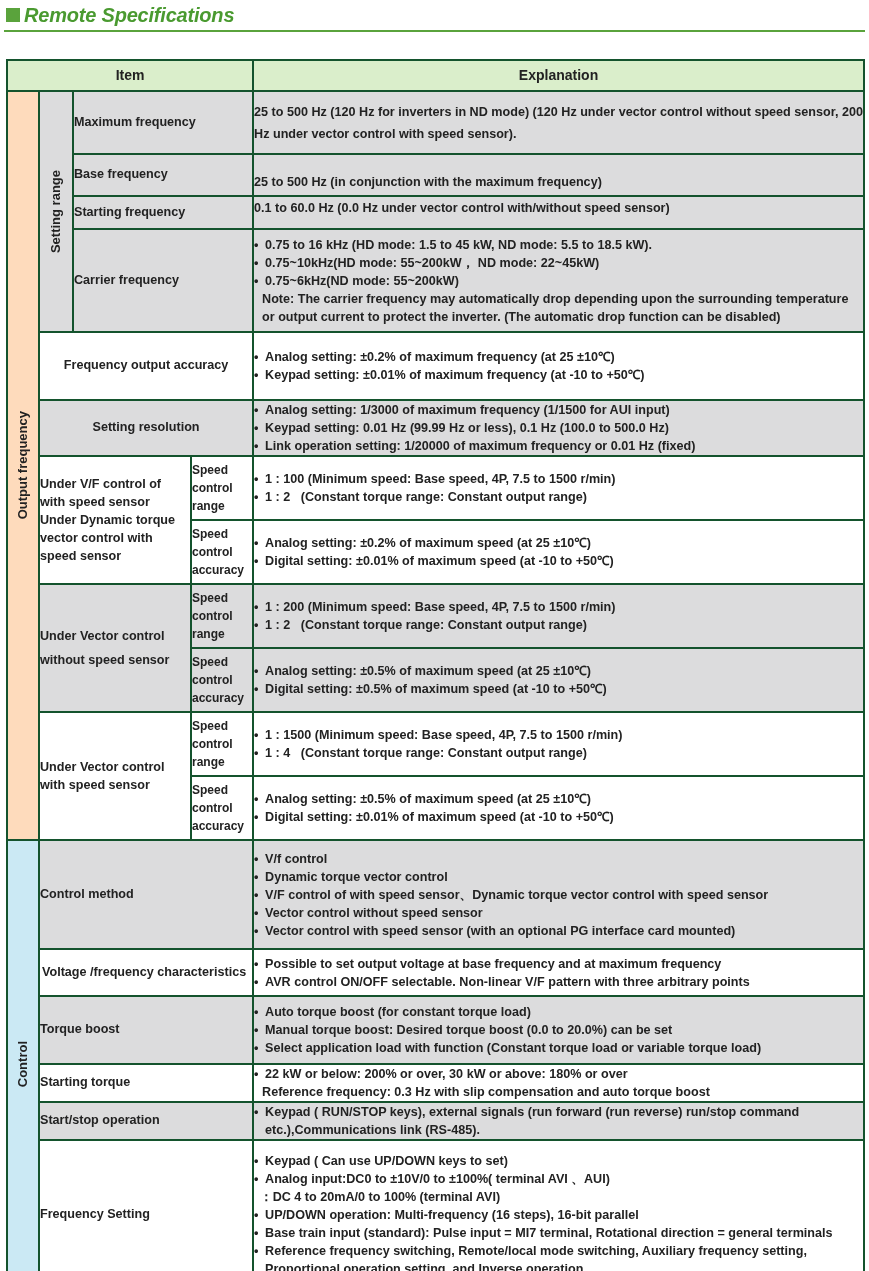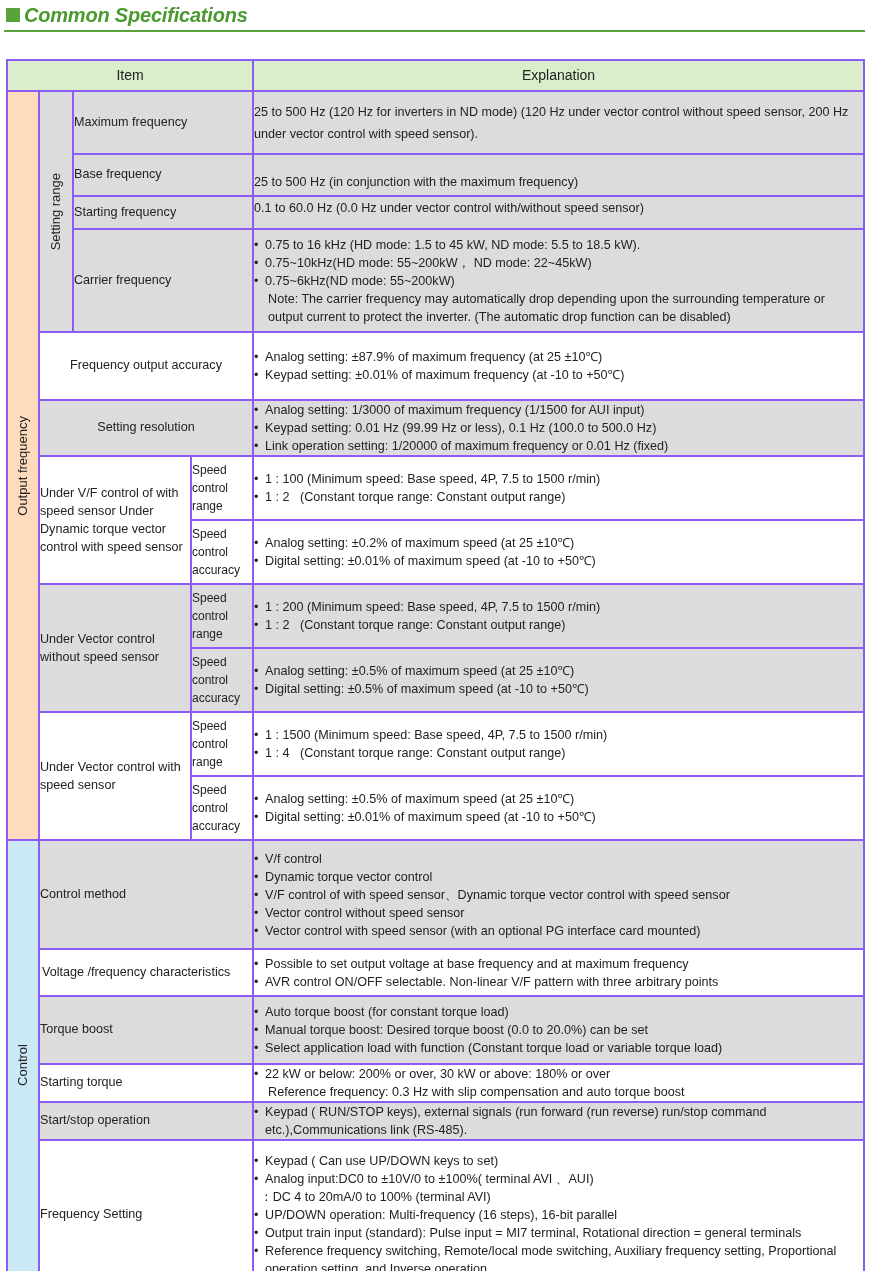--- a/index.html
+++ b/index.html
@@ -5,43 +5,43 @@
   html, body { margin:0; padding:0; background:#ffffff; }
   body { width:869px; height:1271px; position:relative; overflow:hidden;
          font-family:"Liberation Sans", sans-serif; color:#222; }
   .title { position:absolute; left:6px; top:3px; height:24px; display:flex; align-items:center; }
   .title .sq { width:14px; height:14px; background:#5aa33c; margin-right:4px; }
   .title .txt { font-size:20px; font-weight:bold; font-style:italic; color:#4a9a30; letter-spacing:-0.2px; }
   .title-rule { position:absolute; left:4px; top:30px; width:861px; height:2px; background:#5aa33c; }
 
   table.spec { position:absolute; left:6px; top:59px; width:859px; border-collapse:collapse;
                table-layout:fixed; font-size:12.6px; line-height:19.5px; }
-  table.spec td, table.spec th { border:2px solid #8b5cf6; padding:0; vertical-align:middle; }
+  table.spec td, table.spec th { border:2px solid #14532d; padding:0; vertical-align:middle;font-weight:bold; }
   th.hdr { background:#daeecb; font-weight:normal; font-size:14px; height:29px; text-align:center; }
   td.grp-out { background:#fedbbc; }
   td.grp-ctl { background:#cbe9f4; }
   .vert { writing-mode:vertical-rl; transform:rotate(180deg); font-size:13px; white-space:nowrap; margin:auto; }
   .gray { background:#dcdcdd; }
   .white { background:#ffffff; }
   td.item { padding-left:10px; }
   td.item.c { text-align:center; padding-left:0; }
   td.sub { padding-left:4px; font-size:12px; line-height:18px; }
   td.exp { padding:4px 8px 4px 8px; }
   ul.bl { list-style:none; margin:0; padding:0; }
   ul.bl li { position:relative; padding-left:11px; }
   ul.bl li.b::before { content:"•"; position:absolute; left:0; top:0; }
-  ul.bl li.cont { padding-left:14px; }
+  ul.bl li.cont { padding-left:8px; }
   .multi { line-height:18px; }
 </style>
 </head>
 <body>
 
 <div class="title">
   <span class="sq"></span>
-  <span class="txt">Common Specifications</span>
+  <span class="txt">Remote Specifications</span>
 </div>
 <div class="title-rule"></div>
 
 <table class="spec">
   <colgroup>
     <col style="width:32px">
     <col style="width:34px">
     <col style="width:118px">
     <col style="width:62px">
     <col>
@@ -79,21 +79,21 @@
         <li class="b">0.75~6kHz(ND mode: 55~200kW)</li>
         <li class="cont">Note: The carrier frequency may automatically drop depending upon the surrounding temperature or output current to protect the inverter. (The automatic drop function can be disabled)</li>
       </ul>
     </td>
   </tr>
 
   <tr style="height:68px">
     <td class="white item c" colspan="3">Frequency output accuracy</td>
     <td class="white exp multi">
       <ul class="bl">
-        <li class="b">Analog setting: ±87.9% of maximum frequency (at 25 ±10℃)</li>
+        <li class="b">Analog setting: ±0.2% of maximum frequency (at 25 ±10℃)</li>
         <li class="b">Keypad setting: ±0.01% of maximum frequency (at -10 to +50℃)</li>
       </ul>
     </td>
   </tr>
 
   <tr style="height:55px">
     <td class="gray item c" colspan="3">Setting resolution</td>
     <td class="gray exp multi">
       <ul class="bl">
         <li class="b">Analog setting: 1/3000 of maximum frequency (1/1500 for AUI input)</li>
@@ -117,21 +117,21 @@
     <td class="white sub">Speed control accuracy</td>
     <td class="white exp multi">
       <ul class="bl">
         <li class="b">Analog setting: ±0.2% of maximum speed (at 25 ±10℃)</li>
         <li class="b">Digital setting: ±0.01% of maximum speed (at -10 to +50℃)</li>
       </ul>
     </td>
   </tr>
 
   <tr style="height:64px">
-    <td class="gray item" colspan="2" rowspan="2" style="line-height:18px;padding-right:16px">Under Vector control without speed sensor</td>
+    <td class="gray item" colspan="2" rowspan="2" style="line-height:24px;padding-right:16px">Under Vector control without speed sensor</td>
     <td class="gray sub">Speed control range</td>
     <td class="gray exp multi">
       <ul class="bl">
         <li class="b">1 : 200 (Minimum speed: Base speed, 4P, 7.5 to 1500 r/min)</li>
         <li class="b" style="white-space:pre">1 : 2   (Constant torque range: Constant output range)</li>
       </ul>
     </td>
   </tr>
   <tr style="height:64px">
     <td class="gray sub">Speed control accuracy</td>
@@ -217,19 +217,19 @@
     </td>
   </tr>
   <tr style="height:149px">
     <td class="white item" colspan="3">Frequency Setting</td>
     <td class="white exp multi">
       <ul class="bl">
         <li class="b">Keypad ( Can use UP/DOWN keys to set)</li>
         <li class="b">Analog input:DC0 to ±10V/0 to ±100%( terminal AVI 、AUI)</li>
         <li class="cont" style="padding-left:6px">：DC 4 to 20mA/0 to 100% (terminal AVI)</li>
         <li class="b">UP/DOWN operation: Multi-frequency (16 steps), 16-bit parallel</li>
-        <li class="b">Output train input (standard): Pulse input = MI7 terminal, Rotational direction = general terminals</li>
+        <li class="b">Base train input (standard): Pulse input = MI7 terminal, Rotational direction = general terminals</li>
         <li class="b">Reference frequency switching, Remote/local mode switching, Auxiliary frequency setting, Proportional operation setting, and Inverse operation.</li>
       </ul>
     </td>
   </tr>
 </tbody>
   </table>
 
 </body></html>

